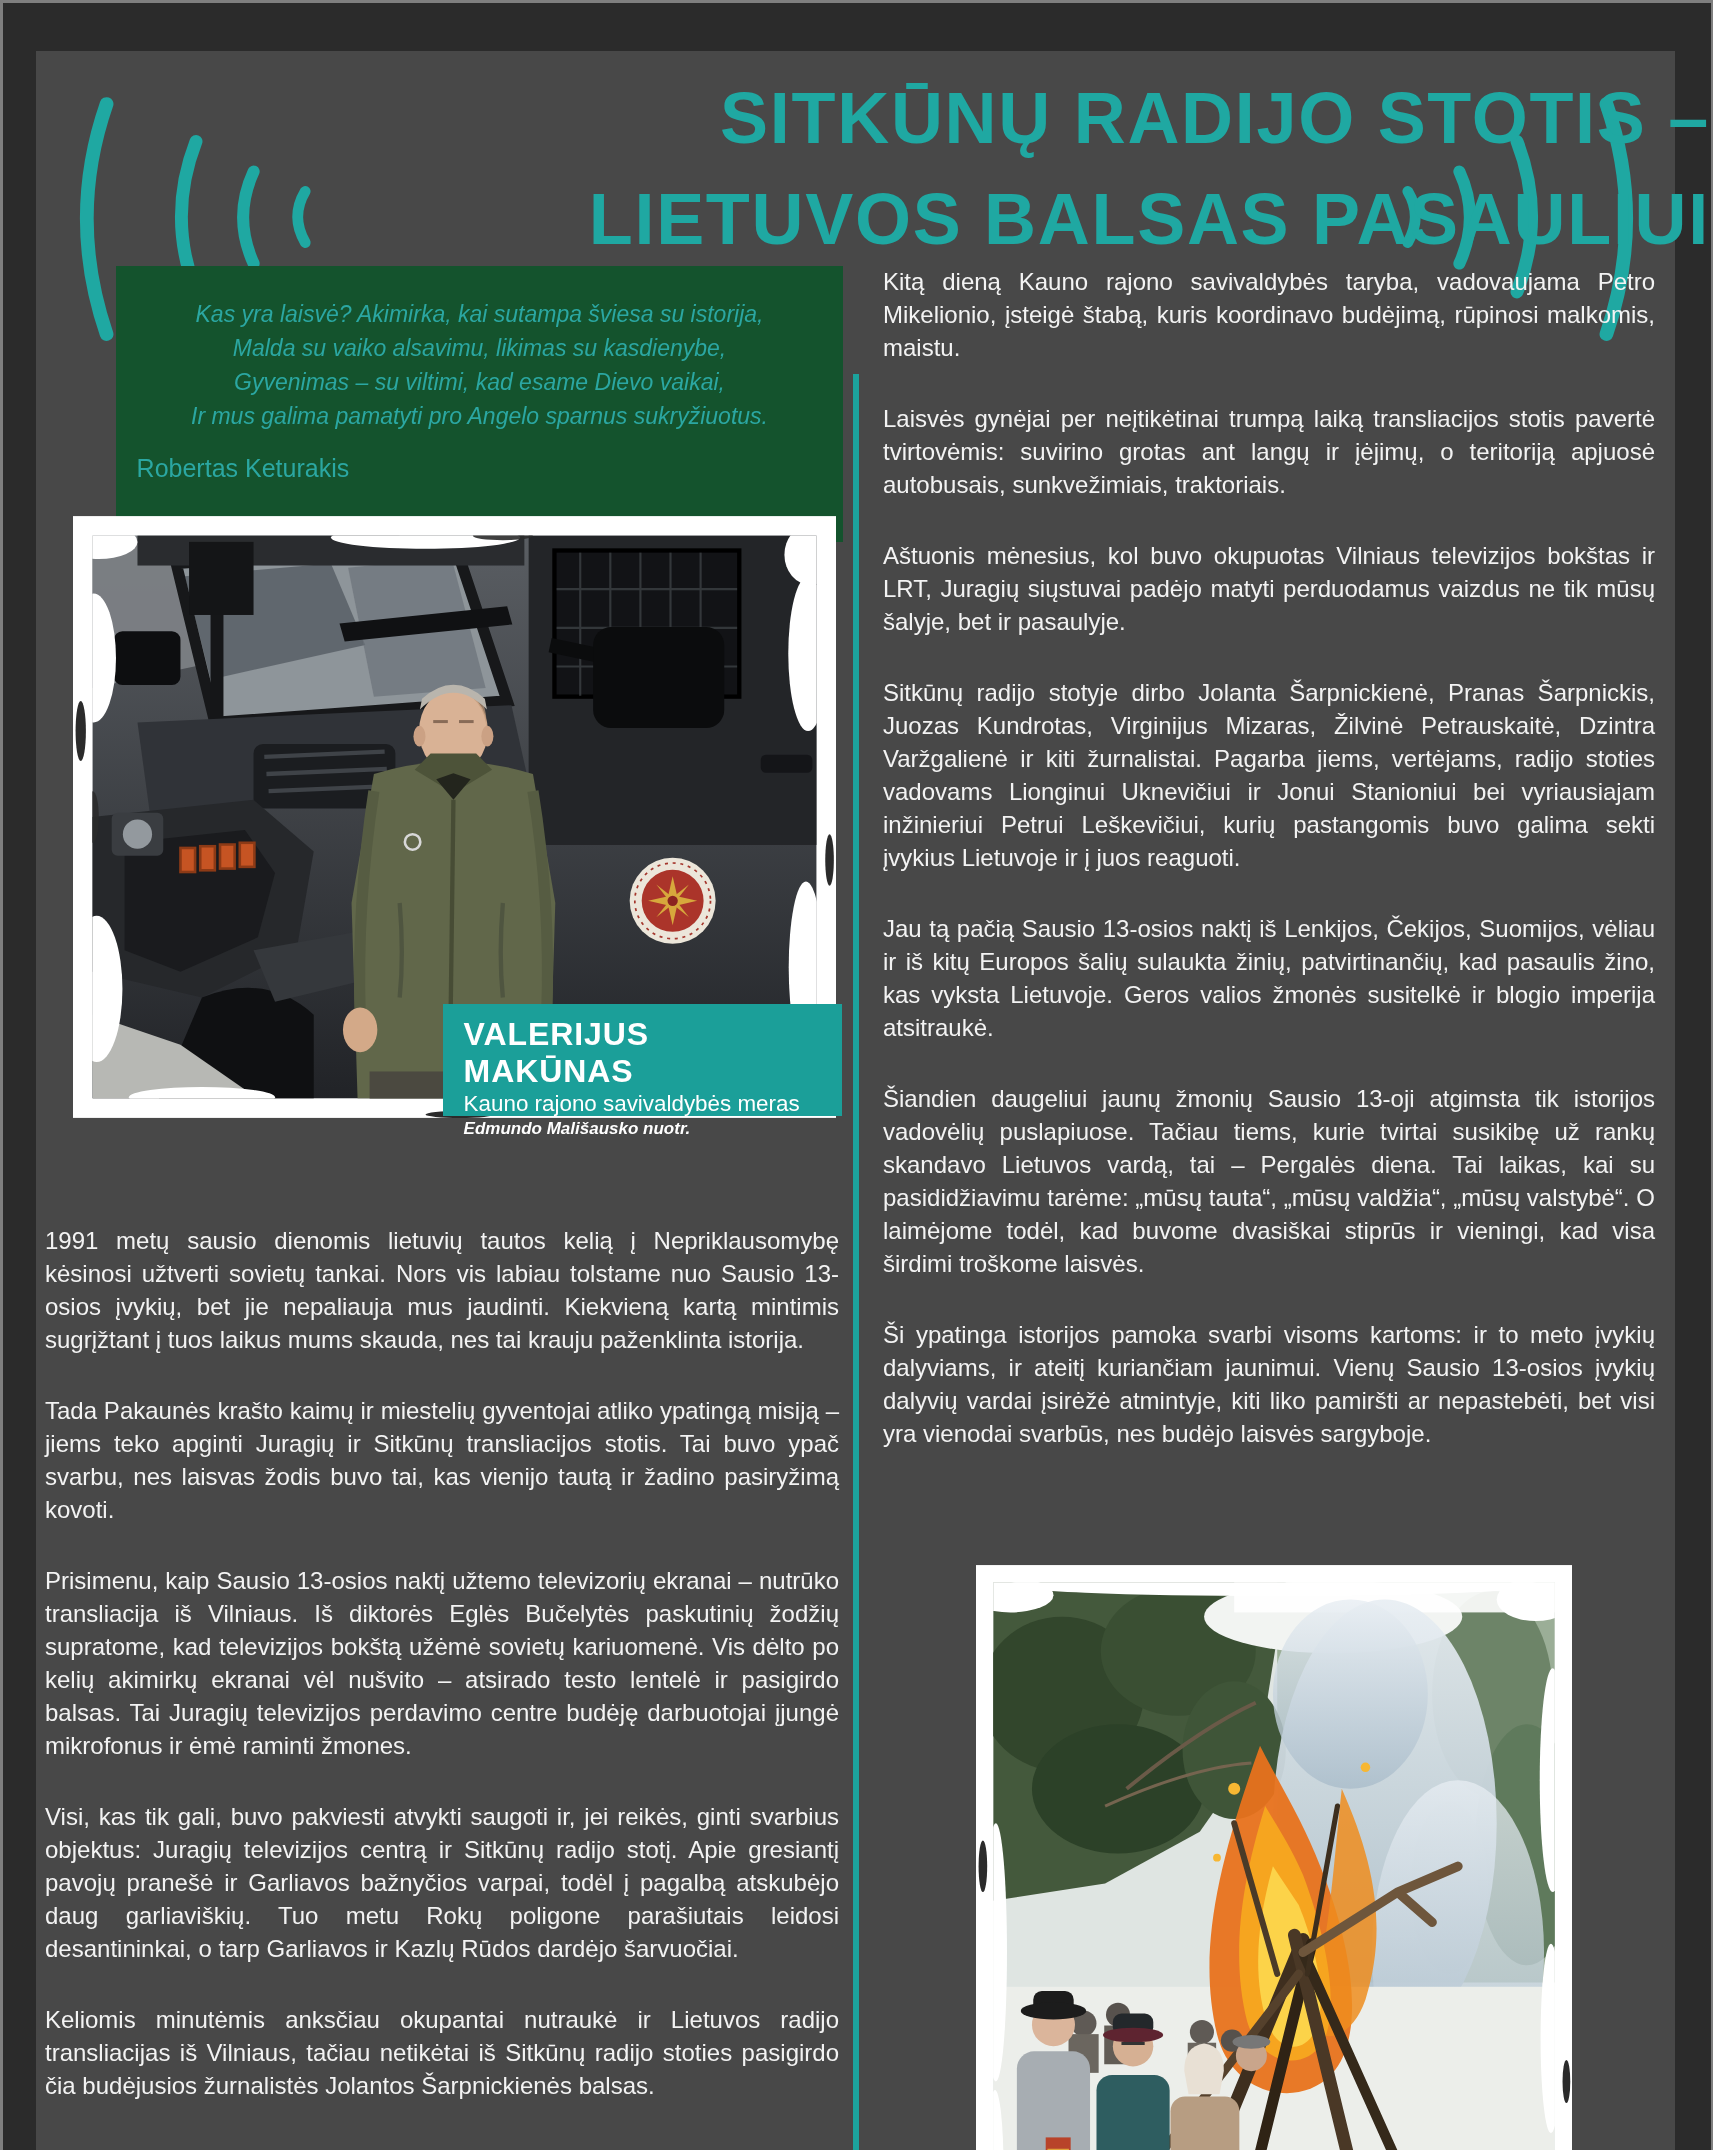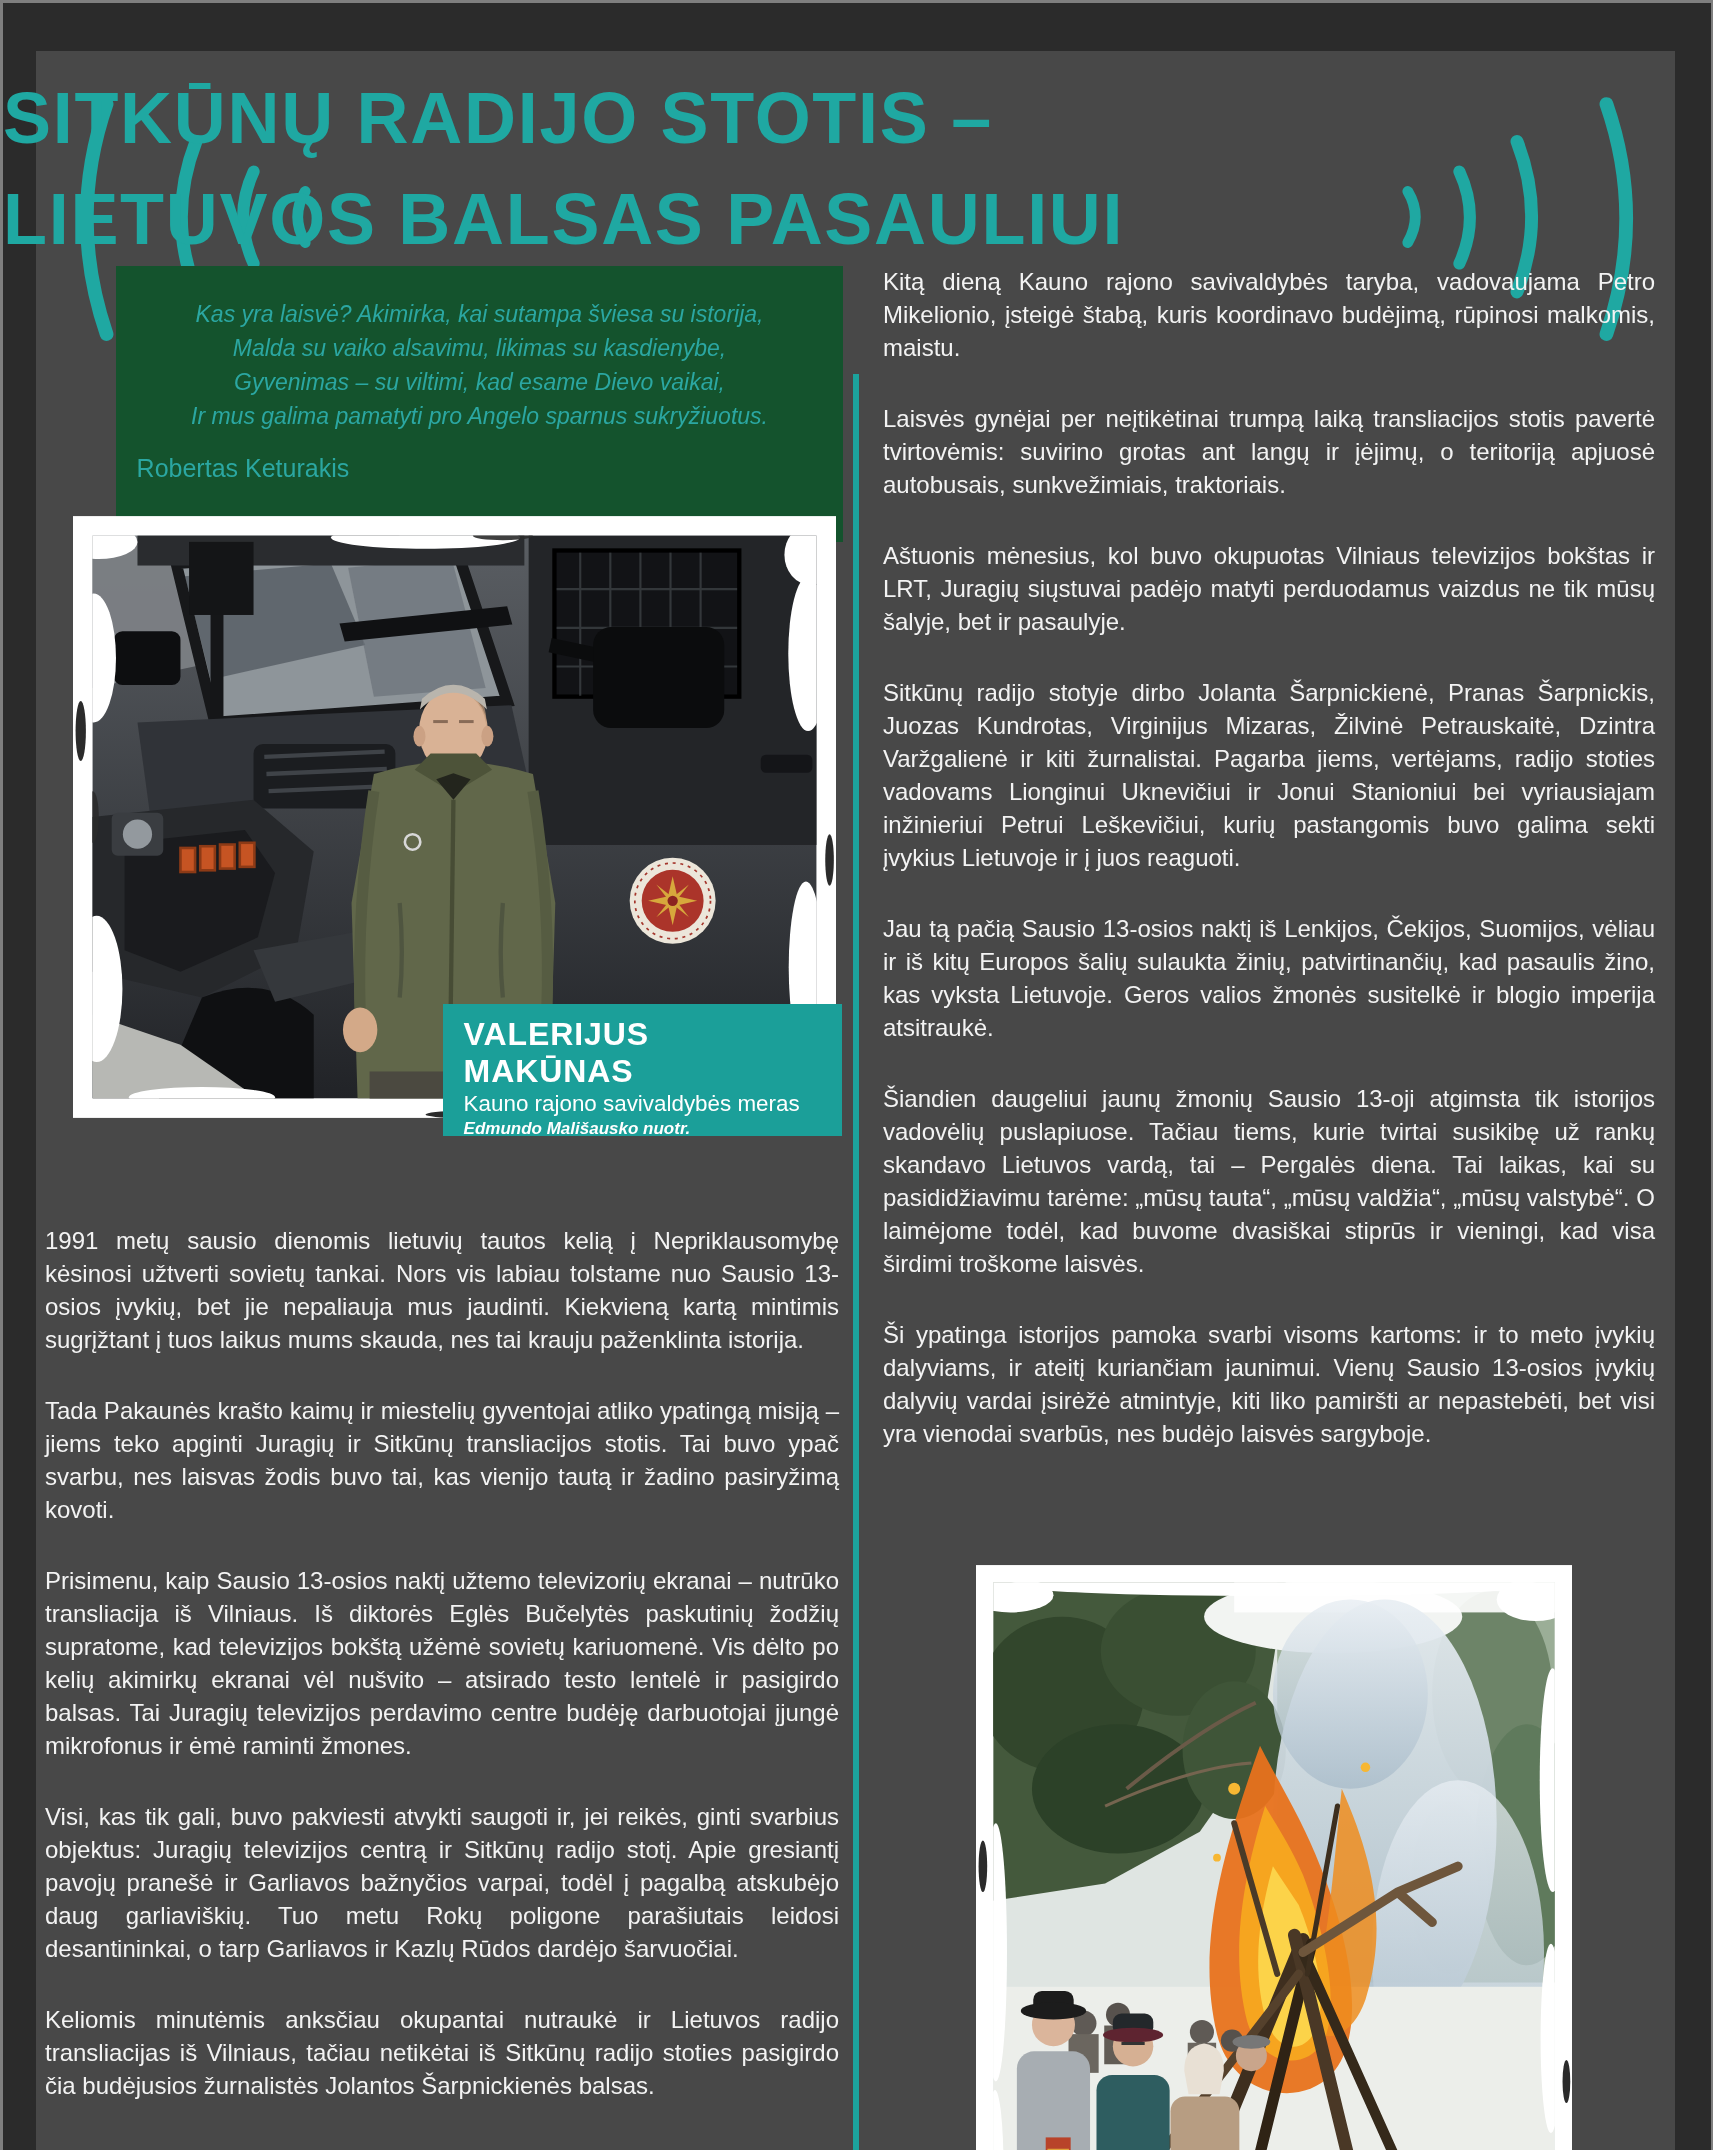--- a/index.html
+++ b/index.html
@@ -12,21 +12,21 @@
     overflow:hidden;
     font-family:"Liberation Sans", sans-serif;
   }
   .inner-panel{
     position:absolute;left:33px;top:48px;width:1639px;height:2304px;
     background:#484848;
   }
   .waves{position:absolute;left:0;top:0;width:1707px;height:387px;}
   .page-title{
     position:absolute;left:0;top:65px;width:1707px;
-    text-align:left;color:#1fa8a2;
+    text-align:right;color:#1fa8a2;
     font-size:72px;font-weight:bold;line-height:101px;letter-spacing:1.7px;
     margin:0;
   }
   .quote-box{
     position:absolute;left:113px;top:263px;width:727px;height:276px;
     background:#14532d;box-sizing:border-box;padding-top:31px;
   }
   .quote-line{
     margin:0;text-align:center;color:#2ba7a2;font-style:italic;
     font-size:23px;line-height:34px;
@@ -36,21 +36,21 @@
     font-size:25px;line-height:26px;
   }
   .photo{position:absolute;}
   .photo svg{display:block;width:100%;height:100%;}
   .photo1{left:70px;top:513px;width:763px;height:602px;}
   .photo2{left:973px;top:1562px;width:596px;height:736px;}
   .caption{
     position:absolute;background:#1b9f99;color:#ffffff;z-index:5;
     box-sizing:border-box;
   }
-  .caption1{left:440px;top:1001px;width:399px;height:132px;padding:12px 16.3px 0 20.6px;}
+  .caption1{left:440px;top:1001px;width:399px;height:112px;padding:12px 16.3px 0 20.6px;}
   .cap-name{font-size:32px;font-weight:bold;letter-spacing:0.9px;line-height:37px;}
   .cap-role{font-size:22.4px;line-height:28px;}
   .cap-credit{font-size:17px;font-style:italic;font-weight:bold;text-align:left;line-height:21.5px;}
   .col{position:absolute;color:#f3f3f3;}
   .col p{
     margin:0 0 38px 0;text-align:justify;
     font-size:24px;line-height:33px;font-weight:normal;
   }
   .left-col{left:42px;top:1175px;width:794px;margin-top:46px;}
   .right-col{left:880px;top:262px;width:772px;}

